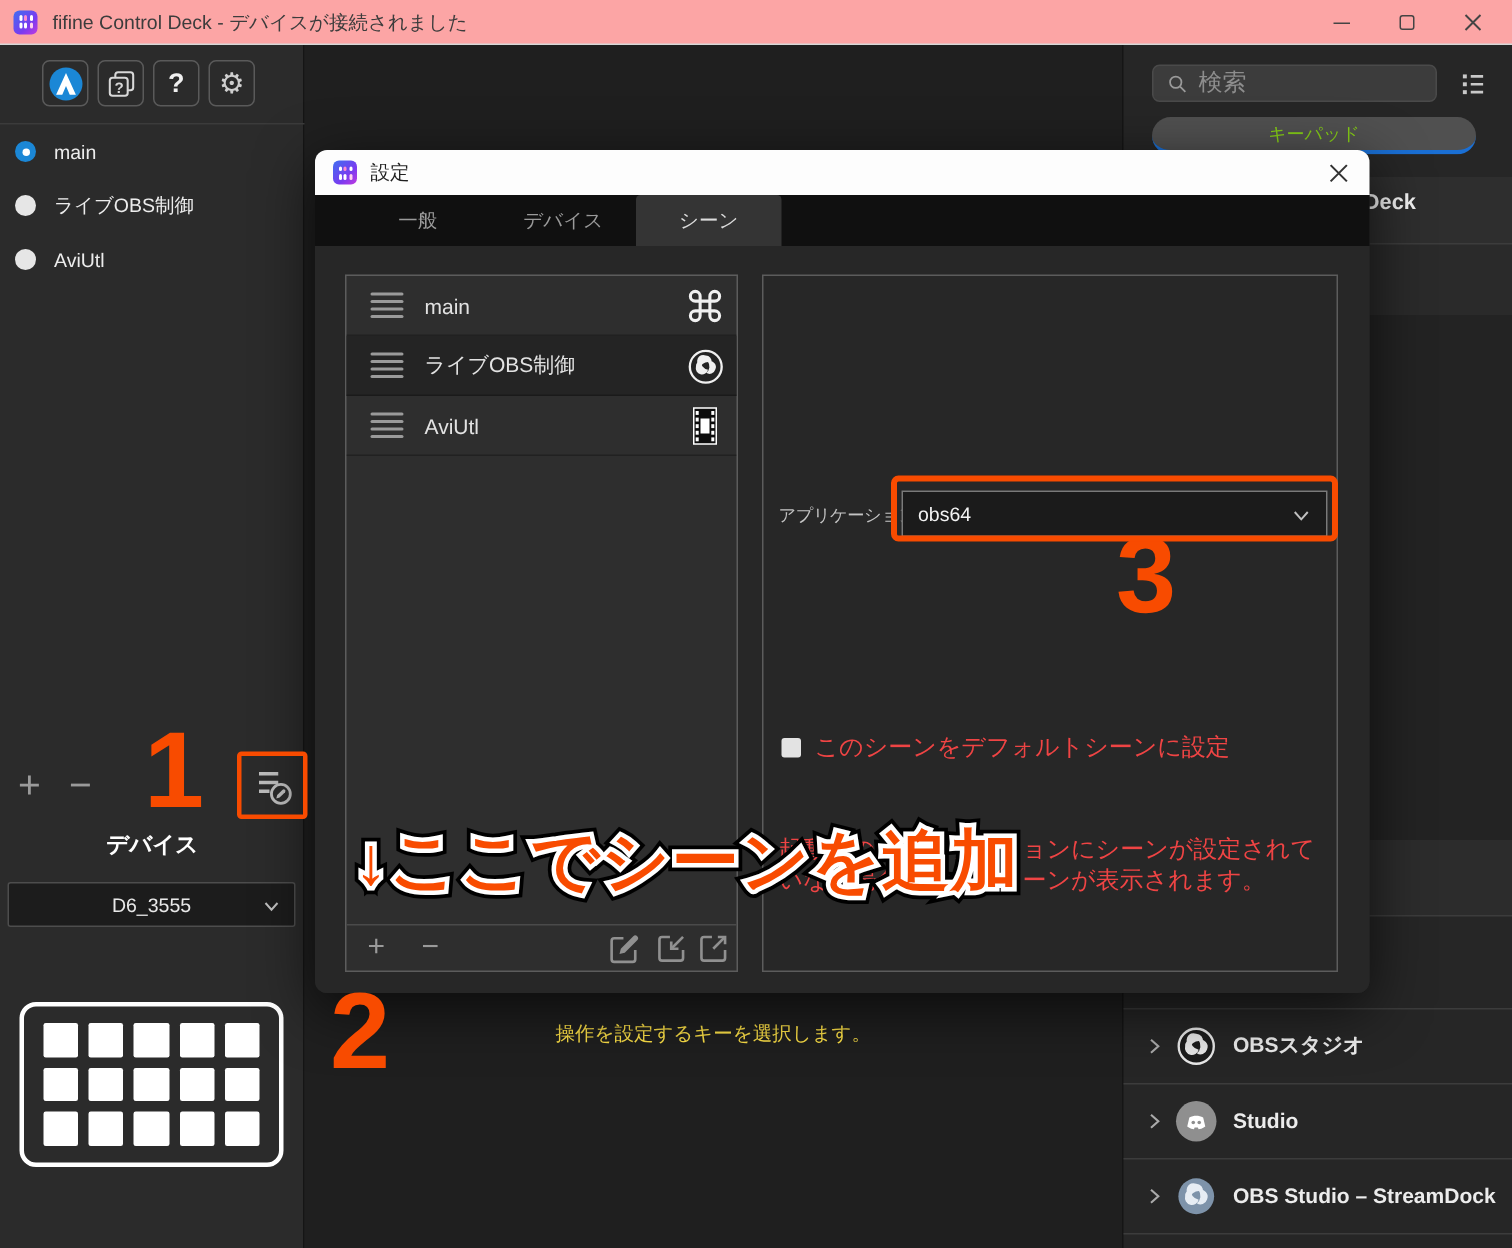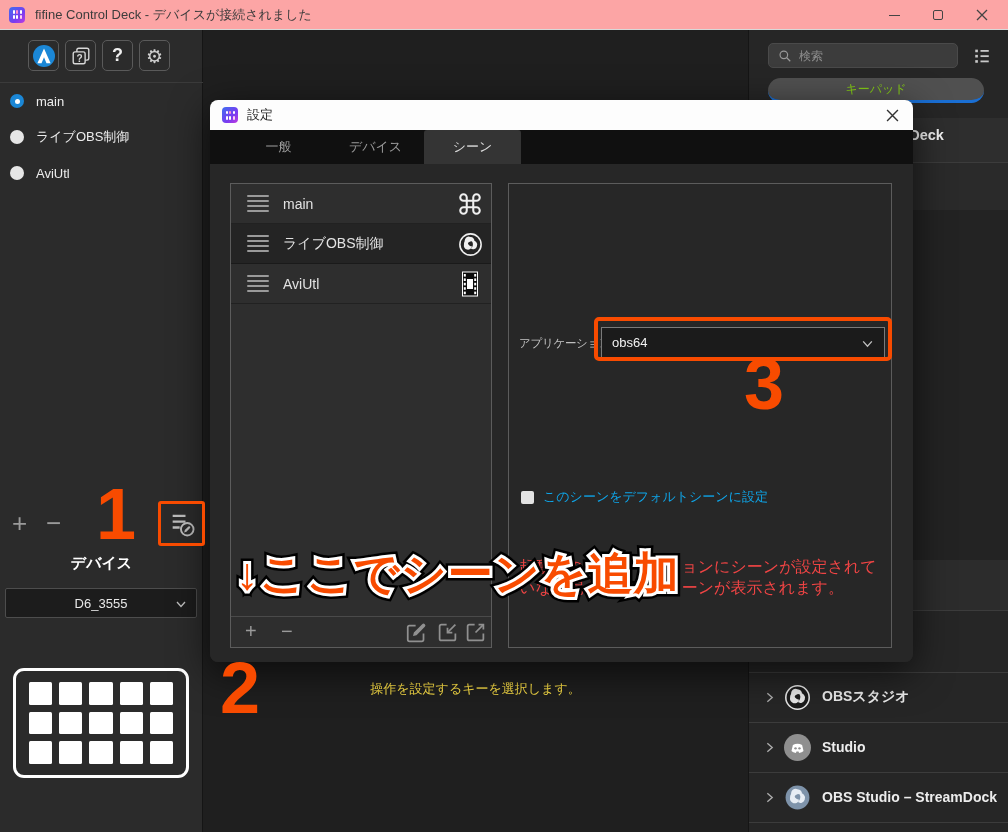--- a/index.html
+++ b/index.html
@@ -58,21 +58,21 @@
   .status-text { position:absolute; left:203px; top:650px; width:545px; text-align:center;
     font-size:13px; color:#fde047; }
 
   
   .rightbar { position:absolute; left:748px; top:0; width:260px; height:802px;
     background:#262626; border-left:1px solid #151515; }
   .band { position:absolute; left:0; width:260px; }
   .search-box { position:absolute; left:19px; top:13px; width:190px; height:25px;
     background:#3c3c3c; border:1px solid #4a4a4a; border-radius:5px; display:flex; align-items:center; }
   .search-box input { background:transparent; border:none; outline:none; color:#cfcfcf;
-    font-size:12px; width:140px; font-family:inherit; }
+    font-size:16px; width:140px; font-family:inherit; }
   .search-box input::placeholder { color:#8d8d8d; }
   .list-btn { position:absolute; left:224px; top:17px; color:#c8c8c8; }
   .keypad-pill { position:absolute; left:19px; top:48px; width:216px; height:25px;
     background:#505050; border-radius:13px; border-bottom:3px solid #1a6fd4;
     display:flex; align-items:center; justify-content:center; font-size:12px; color:#84cc16; }
   .rb-header { position:absolute; left:66px; top:97px; font-size:14.5px; font-weight:bold;
     color:#f2f2f2; white-space:nowrap; }
   .rb-row { position:absolute; left:0; width:260px; height:50px; display:flex; align-items:center; }
   .rb-row .chev { margin-left:14px; color:#aaaaaa; }
   .rb-row .ric { margin-left:8px; width:27px; height:27px; border-radius:50%;
@@ -116,21 +116,21 @@
   .cfg-desc { position:absolute; left:12px; top:46px; width:360px; font-size:13px;
     line-height:19.5px; color:#b5b5b5; }
   .cfg-applabel { position:absolute; left:10px; top:152px; font-size:11.5px; color:#c4c4c4;
     letter-spacing:-0.3px; white-space:nowrap; }
   .cfg-select { position:absolute; left:92px; top:143px; width:284px; height:31px;
     background:#1b1b1b; border:1px solid #7a7a7a; display:flex; align-items:center; }
   .cfg-select span { margin-left:10px; font-size:13px; color:#f2f2f2; }
   .cfg-select svg { position:absolute; right:10px; top:9px; }
   .cfg-check { position:absolute; left:12px; top:304px; display:flex; align-items:center; }
   .checkbox { width:13px; height:13px; background:#e3e3e3; border-radius:2px; }
-  .cfg-check span { margin-left:9px; font-size:13px; color:#0ea5e9; }
+  .cfg-check span { margin-left:9px; font-size:16px; color:#ef4444; }
   .cfg-note { position:absolute; left:10px; top:372px; width:366px; font-size:16px;
     line-height:21px; color:#ef4444; }
 
   
   .anno { position:absolute; z-index:40; pointer-events:none; }
   .anno-num { font-size:72px; font-weight:800; color:#f84b00; line-height:1; }
   .anno-box { border:3px solid #f84b00; border-radius:3px; }
   .anno-box.thick { border-width:4px; border-radius:5px; }
   .anno-note { left:236px; top:514px; width:500px; height:70px; }
   .anno-note span { position:absolute; left:0; top:0; white-space:nowrap; font-size:45px;

